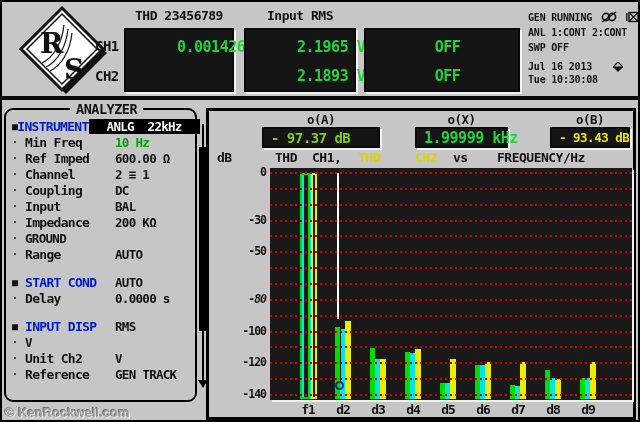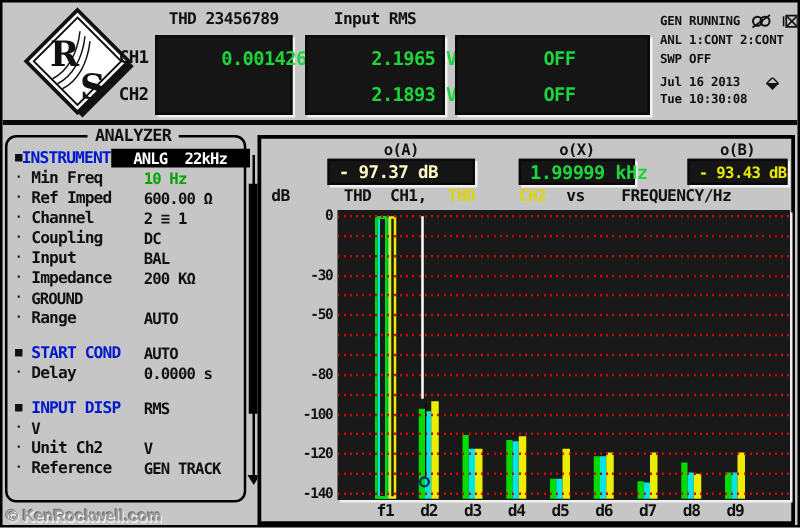--- a/index.html
+++ b/index.html
@@ -51,21 +51,21 @@
   
   .watermark { position:absolute; left:3px; top:403px; font-family:"Liberation Sans", sans-serif;
     font-size:13px; font-weight:bold; color:#9d9d9d;
     text-shadow:1px 1px 0 #ededed, -1px -1px 0 #6f6f6f; }
   
   .chart-panel { position:absolute; left:204px; top:106px; width:430px; height:312px;
     border:3px solid #000; background:#c6c6c6; }
   .ro-label { position:absolute; top:1px; font-size:12.5px; text-align:center; letter-spacing:-0.5px; }
   .ro-box { position:absolute; top:16px; height:21px; background:#151515; border:2px solid #0a0a0a;
     box-shadow:2px 2px 0 #f2f2f2; line-height:18px; padding-left:7px; white-space:pre; letter-spacing:-0.5px; }
-  .ro-a { left:53px; width:118px; color:#fef9c3; font-size:14px; }
+  .ro-a { left:53px; width:118px; color:#84cc16; font-size:14px; }
   .ro-x { left:206px; width:93px; color:#1fd53c; font-size:15px; }
   .ro-b { left:341px; width:80px; color:#e8e800; font-size:12.5px; }
   .ttl { position:absolute; top:39px; font-size:13px; letter-spacing:-0.5px; white-space:pre; }
   .ttl.yel { color:#ddd400; }
   .plot { position:absolute; left:61px; top:57px; width:362px; height:232px; background:#191919;
     box-shadow:2px 2px 0 #efefef; overflow:hidden; }
   .gridline { position:absolute; left:0; width:100%; height:2px; z-index:3;
     background-image:repeating-linear-gradient(to right,#d40000 0px,#d40000 1.6px,transparent 1.6px,transparent 5px); }
   .bar { position:absolute; z-index:2; }
   .bar.outline { background:transparent !important; border:2px solid; }
@@ -240,21 +240,21 @@
     <div class="ttl" style="left:103px">CH1,</div>
     <div class="ttl yel" style="left:149px">THD</div>
     <div class="ttl yel" style="left:206px">CH2</div>
     <div class="ttl" style="left:244px">vs</div>
     <div class="ttl" style="left:288px">FREQUENCY/Hz</div>
 
     <div id="yaxis">
         <div class="ylab" style="left: 7px; top: 54px;">0</div>
         <div class="ylab" style="left: 7px; top: 101.571px;">-30</div>
         <div class="ylab" style="left: 7px; top: 133.286px;">-50</div>
-        <div class="ylab" style="left: 7px; top: 180.857px;">-80</div>
+        <div class="ylab" style="left: 7px; top: 180.857px; font-style: italic;">-80</div>
         <div class="ylab" style="left: 7px; top: 212.571px;">-100</div>
         <div class="ylab" style="left: 7px; top: 244.286px;">-120</div>
         <div class="ylab" style="left: 7px; top: 276px;">-140</div>
       </div>
     <div class="plot" id="plot">
         <div class="bar outline" style="left: 32px; width: 10px; top: 5px; height: 226px; border-color: rgb(0, 230, 230);"></div>
         <div class="bar outline" style="left: 41px; width: 6px; top: 5px; height: 226px; border-color: rgb(237, 237, 0);"></div>
         <div class="bar outline" style="left: 30px; width: 10px; top: 5px; height: 226px; border-color: rgb(0, 220, 0);"></div>
         <div class="bar" style="left: 65px; width: 5px; top: 159.449px; height: 71.5514px; background: rgb(0, 220, 0);"></div>
         <div class="bar" style="left: 70px; width: 5px; top: 161.193px; height: 69.8071px; background: rgb(0, 230, 230);"></div>

